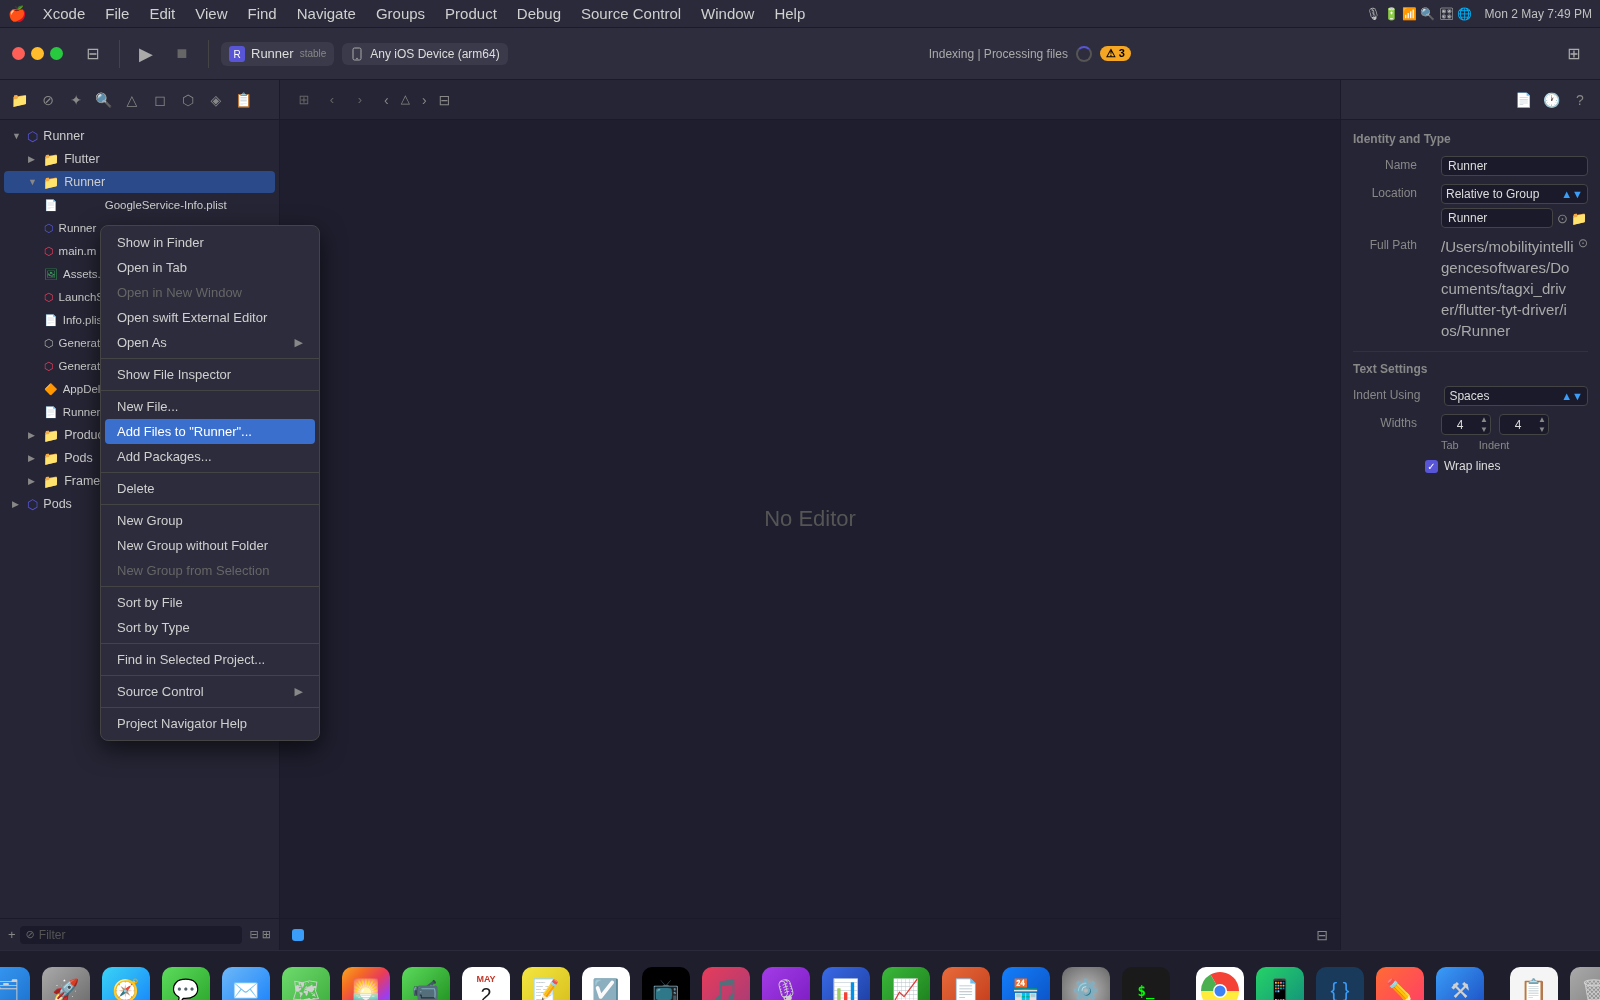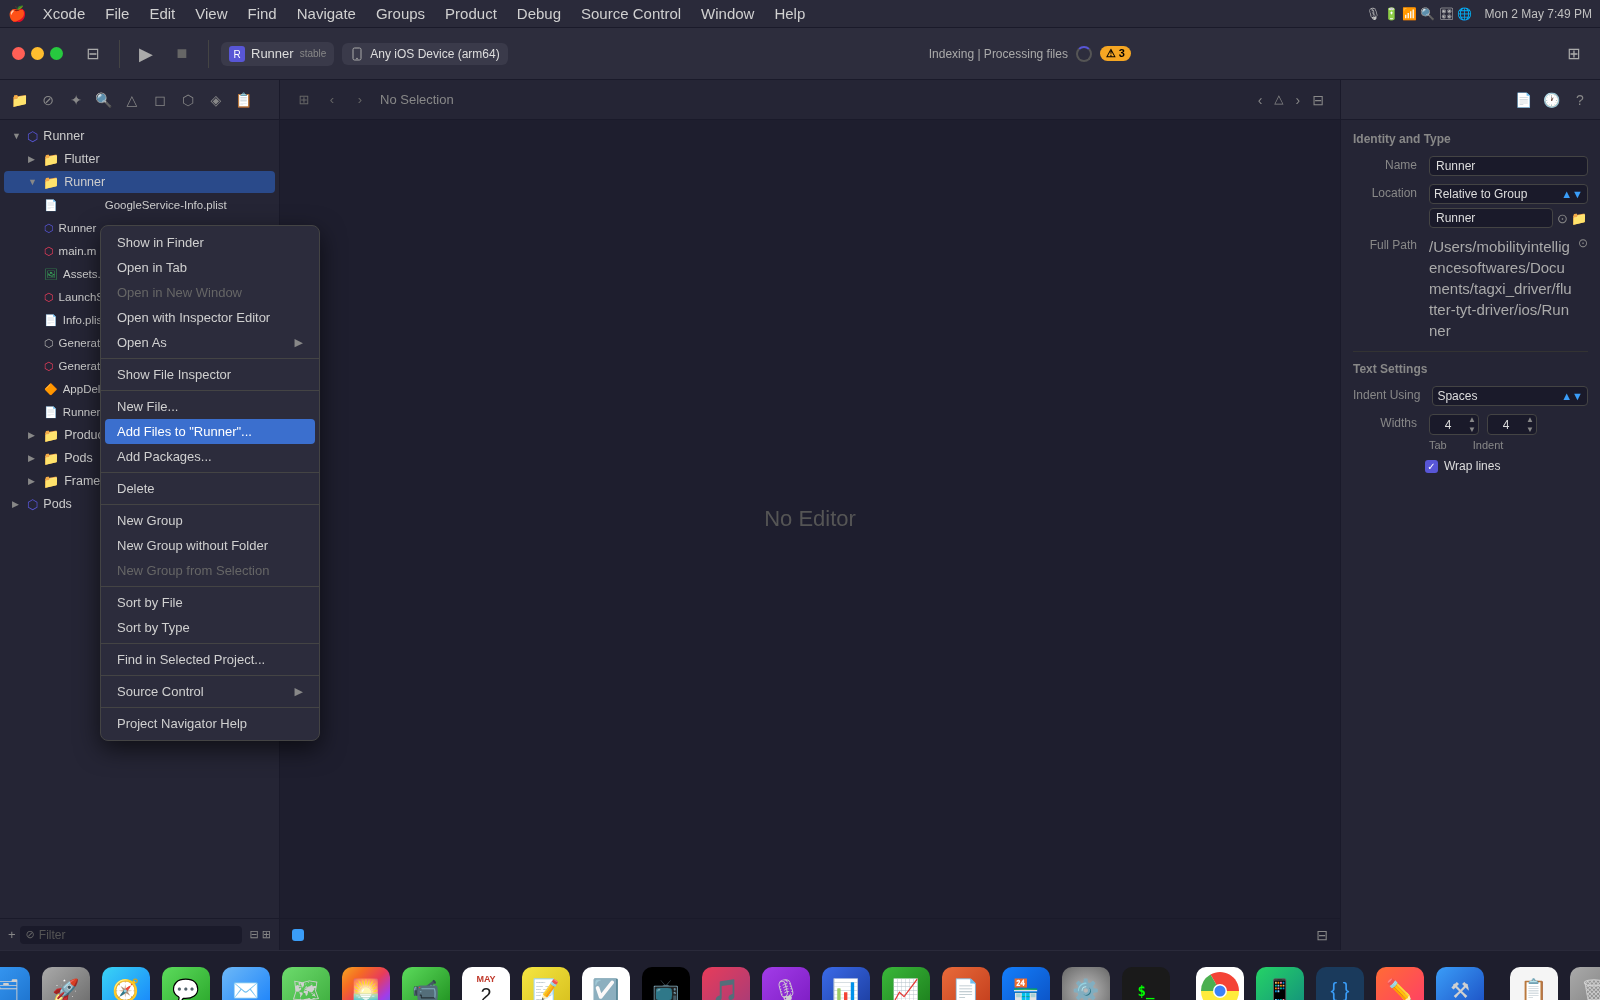--- a/index.html
+++ b/index.html
@@ -255,21 +255,21 @@
       font-size: 12px;
       font-weight: 600;
       color: #888;
       margin-bottom: 10px;
       text-transform: none;
     }
     .inspector-row {
       display: flex;
       align-items: flex-start;
       margin-bottom: 8px;
-      gap: 12px;
+      gap: 24px;
     }
     .inspector-label {
       font-size: 12px;
       color: #888;
       min-width: 64px;
       text-align: right;
       padding-top: 2px;
     }
     .inspector-input {
       background: #1a1a2a;
@@ -580,21 +580,21 @@
       <div class="ctx-item">
         <span>Show in Finder</span>
       </div>
       <div class="ctx-item">
         <span>Open in Tab</span>
       </div>
       <div class="ctx-item disabled">
         <span>Open in New Window</span>
       </div>
       <div class="ctx-item">
-        <span>Open with Inspector Editor</span>
+        <span>Open swift External Editor</span>
       </div>
       <div class="ctx-item">
         <span>Open As</span>
         <span class="ctx-arrow">▶</span>
       </div>
       <div class="ctx-separator"></div>
       <div class="ctx-item">
         <span>Show File Inspector</span>
       </div>
       <div class="ctx-separator"></div>
@@ -653,23 +653,20 @@
     </div>
   </div>
 
   <div class="editor-area">
 
     <div class="editor-toolbar">
       <div style="display:flex;align-items:center;gap:4px;">
         <div style="width:24px;height:24px;display:flex;align-items:center;justify-content:center;color:#666;cursor:pointer;">⊞</div>
         <div style="width:24px;height:24px;display:flex;align-items:center;justify-content:center;color:#666;cursor:pointer;">‹</div>
         <div style="width:24px;height:24px;display:flex;align-items:center;justify-content:center;color:#666;cursor:pointer;">›</div>
-      </div>
-      <div class="breadcrumb-area">
-        <span class="no-selection-label">No Selection</span>
       </div>
       <div style="display:flex;gap:4px;">
         <div style="color:#888;cursor:pointer;font-size:14px;padding:0 4px;">‹</div>
         <div style="color:#888;cursor:pointer;font-size:12px;padding:0 4px;">△</div>
         <div style="color:#888;cursor:pointer;font-size:14px;padding:0 4px;">›</div>
         <div style="color:#888;cursor:pointer;font-size:14px;padding:0 4px;">⊟</div>
       </div>
     </div>
 
     <div class="editor-content">
@@ -746,21 +743,21 @@
             <div class="number-input">
               <span class="num-val">4</span>
               <div class="num-arrows">
                 <span class="num-arrow">▲</span>
                 <span class="num-arrow">▼</span>
               </div>
             </div>
           </div>
           <div class="tab-indent-row">
             <span class="tab-label">Tab</span>
-            <span style="margin-left:18px;" class="tab-label">Indent</span>
+            <span style="margin-left:12px;" class="tab-label">Indent</span>
           </div>
         </div>
       </div>
 
       <div class="checkbox-row">
         <div class="checkbox">
           <span class="checkmark">✓</span>
         </div>
         <span class="checkbox-label">Wrap lines</span>
       </div>

